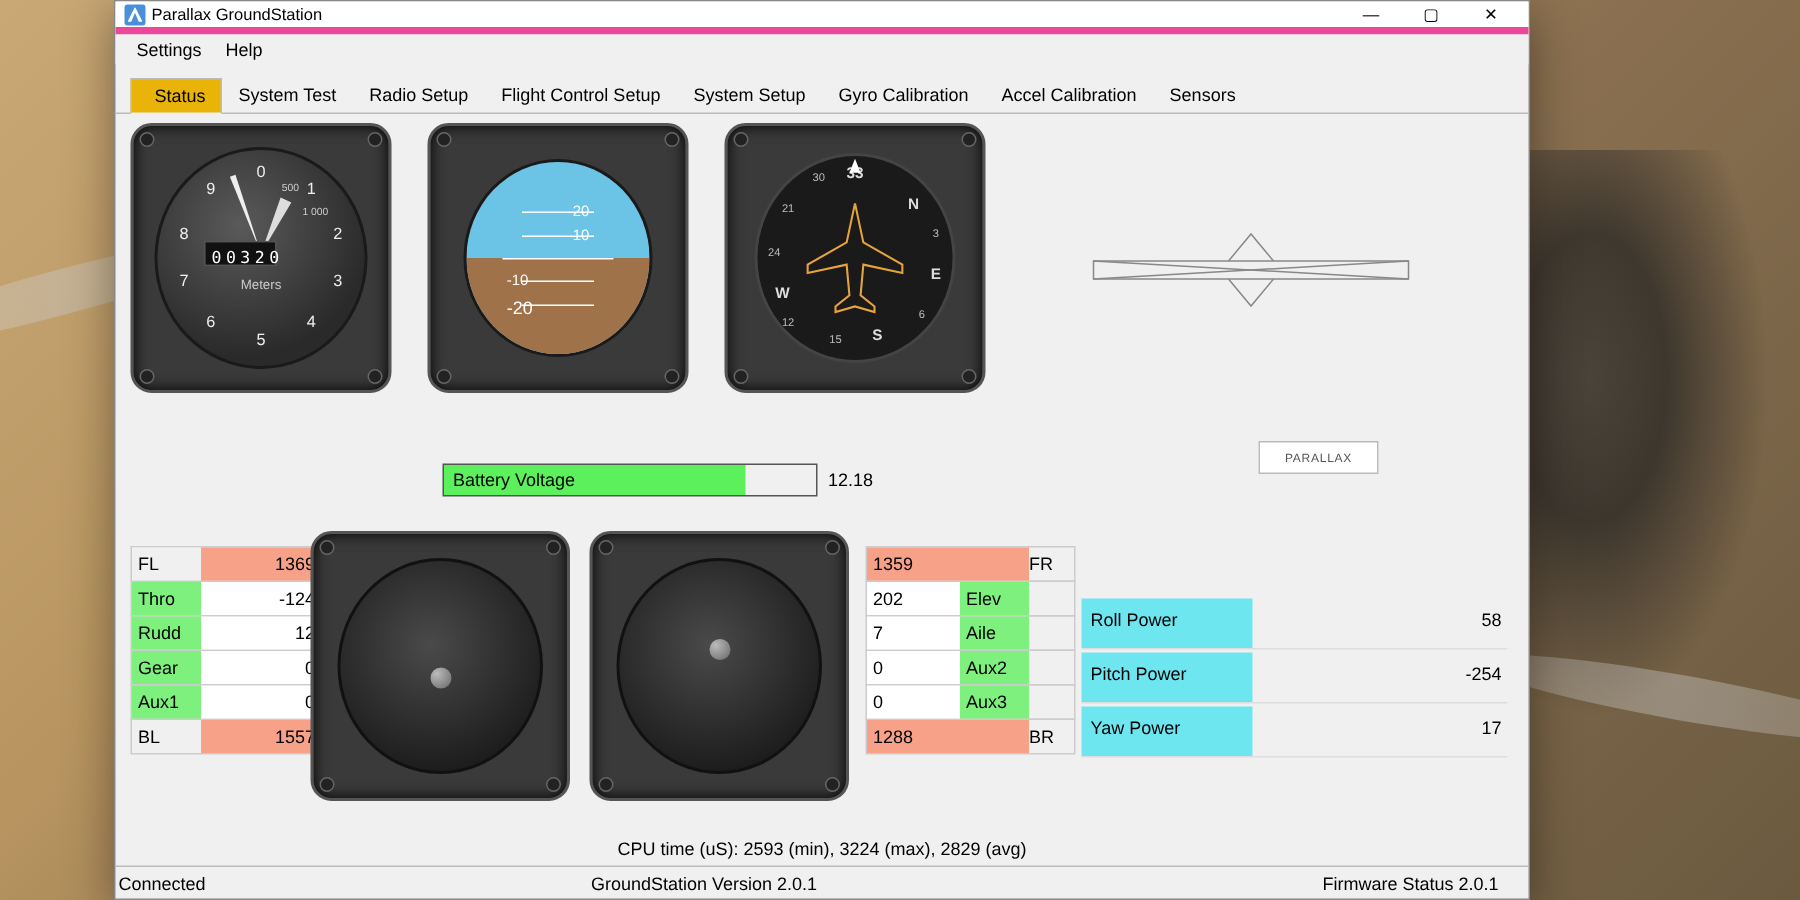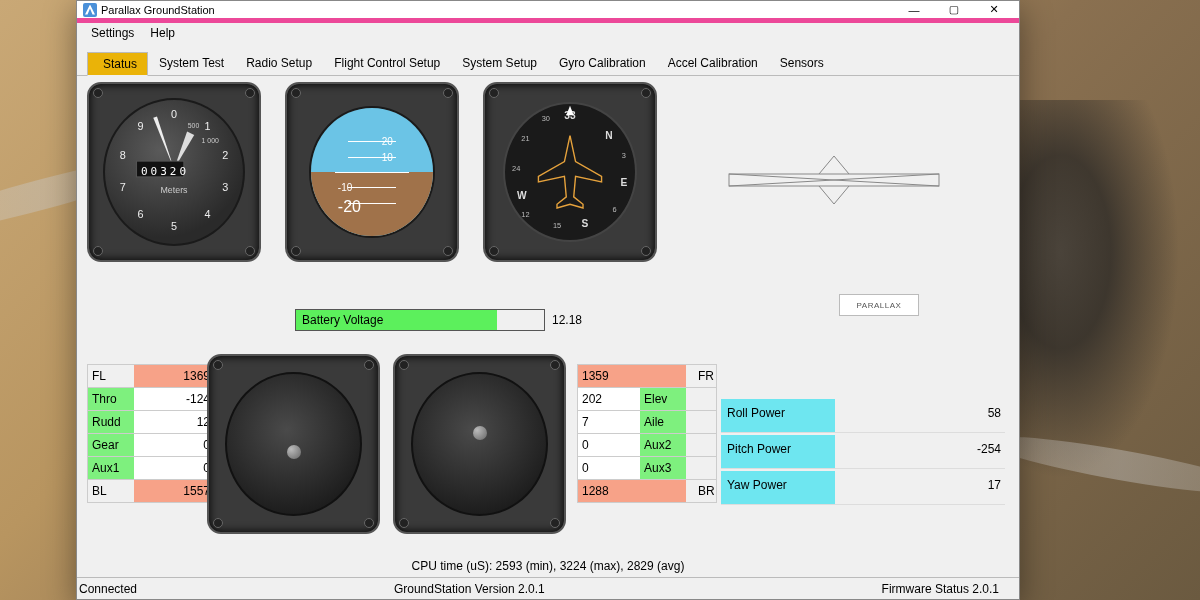--- a/index.html
+++ b/index.html
@@ -140,21 +140,21 @@
   .chan-row { display:flex; height:24px; border:1px solid #ccc; margin-bottom:-1px;}
   .chan-lab { width:46px; background:#f0f0f0; display:flex; align-items:center; padding-left:4px;}
   .chan-lab.filled { background:#7ef07e;}
   .chan-val { flex:1; display:flex; align-items:center; justify-content:flex-end; padding-right:4px; background:#fff;}
 
   .chan-col.left { left:10px; top:288px; }
   .chan-col.right { left:500px; top:288px; }
   .chan-col.right .chan-row { flex-direction: row-reverse;}
   .chan-col.right .chan-lab { justify-content:flex-start; }
   .chan-col.right .chan-val { justify-content:flex-start; padding-left:4px;}
-  .chan-col.right .out-lab { width:30px; text-align:left; display:flex; align-items:center; padding-left:12px;}
+  .chan-col.right .out-lab { width:30px; text-align:left; display:flex; align-items:center; padding-left:0;}
 
   .stick-gauge {
     position:absolute; top:278px;
     width:173px; height:180px;
   }
   .stick-dial { position:absolute; inset:16px; border-radius:50%;
     background: radial-gradient(circle at 45% 40%, #4a4a4a, #1a1a1a 80%);
     border:2px solid #111;
   }
   .stick-knob { position:absolute; width:14px; height:14px; border-radius:50%;
@@ -263,21 +263,21 @@
         <div class="att-sky"></div>
         <div class="att-ground"></div>
         <div class="att-line" style="top:50%"></div>
         <div class="att-line" style="top:38%; left:30%;right:30%"></div>
         <div class="att-line" style="top:26%; left:30%;right:30%"></div>
         <div class="att-line" style="top:62%; left:30%;right:30%"></div>
         <div class="att-line" style="top:74%; left:30%;right:30%"></div>
         <span style="position:absolute;color:#fff;font-size:10px;left:58%;top:34%">10</span>
         <span style="position:absolute;color:#fff;font-size:10px;left:58%;top:22%">20</span>
         <span style="position:absolute;color:#fff;font-size:10px;left:22%;top:58%">-10</span>
-        <span style="position:absolute;color:#fff;font-size:16px;left:22%;top:70%">-20</span>
+        <span style="position:absolute;color:#fff;font-size:12px;left:22%;top:70%">-20</span>
       </div>
     </div>
 
     <div class="gauge" style="left:406px; top:6px;">
       <span class="screw tl"></span>
         <span class="screw tr"></span>
         <span class="screw bl"></span>
         <span class="screw br"></span>
       <div class="compass-face">
         <svg viewBox="0 0 140 140" style="position:absolute;inset:0">

